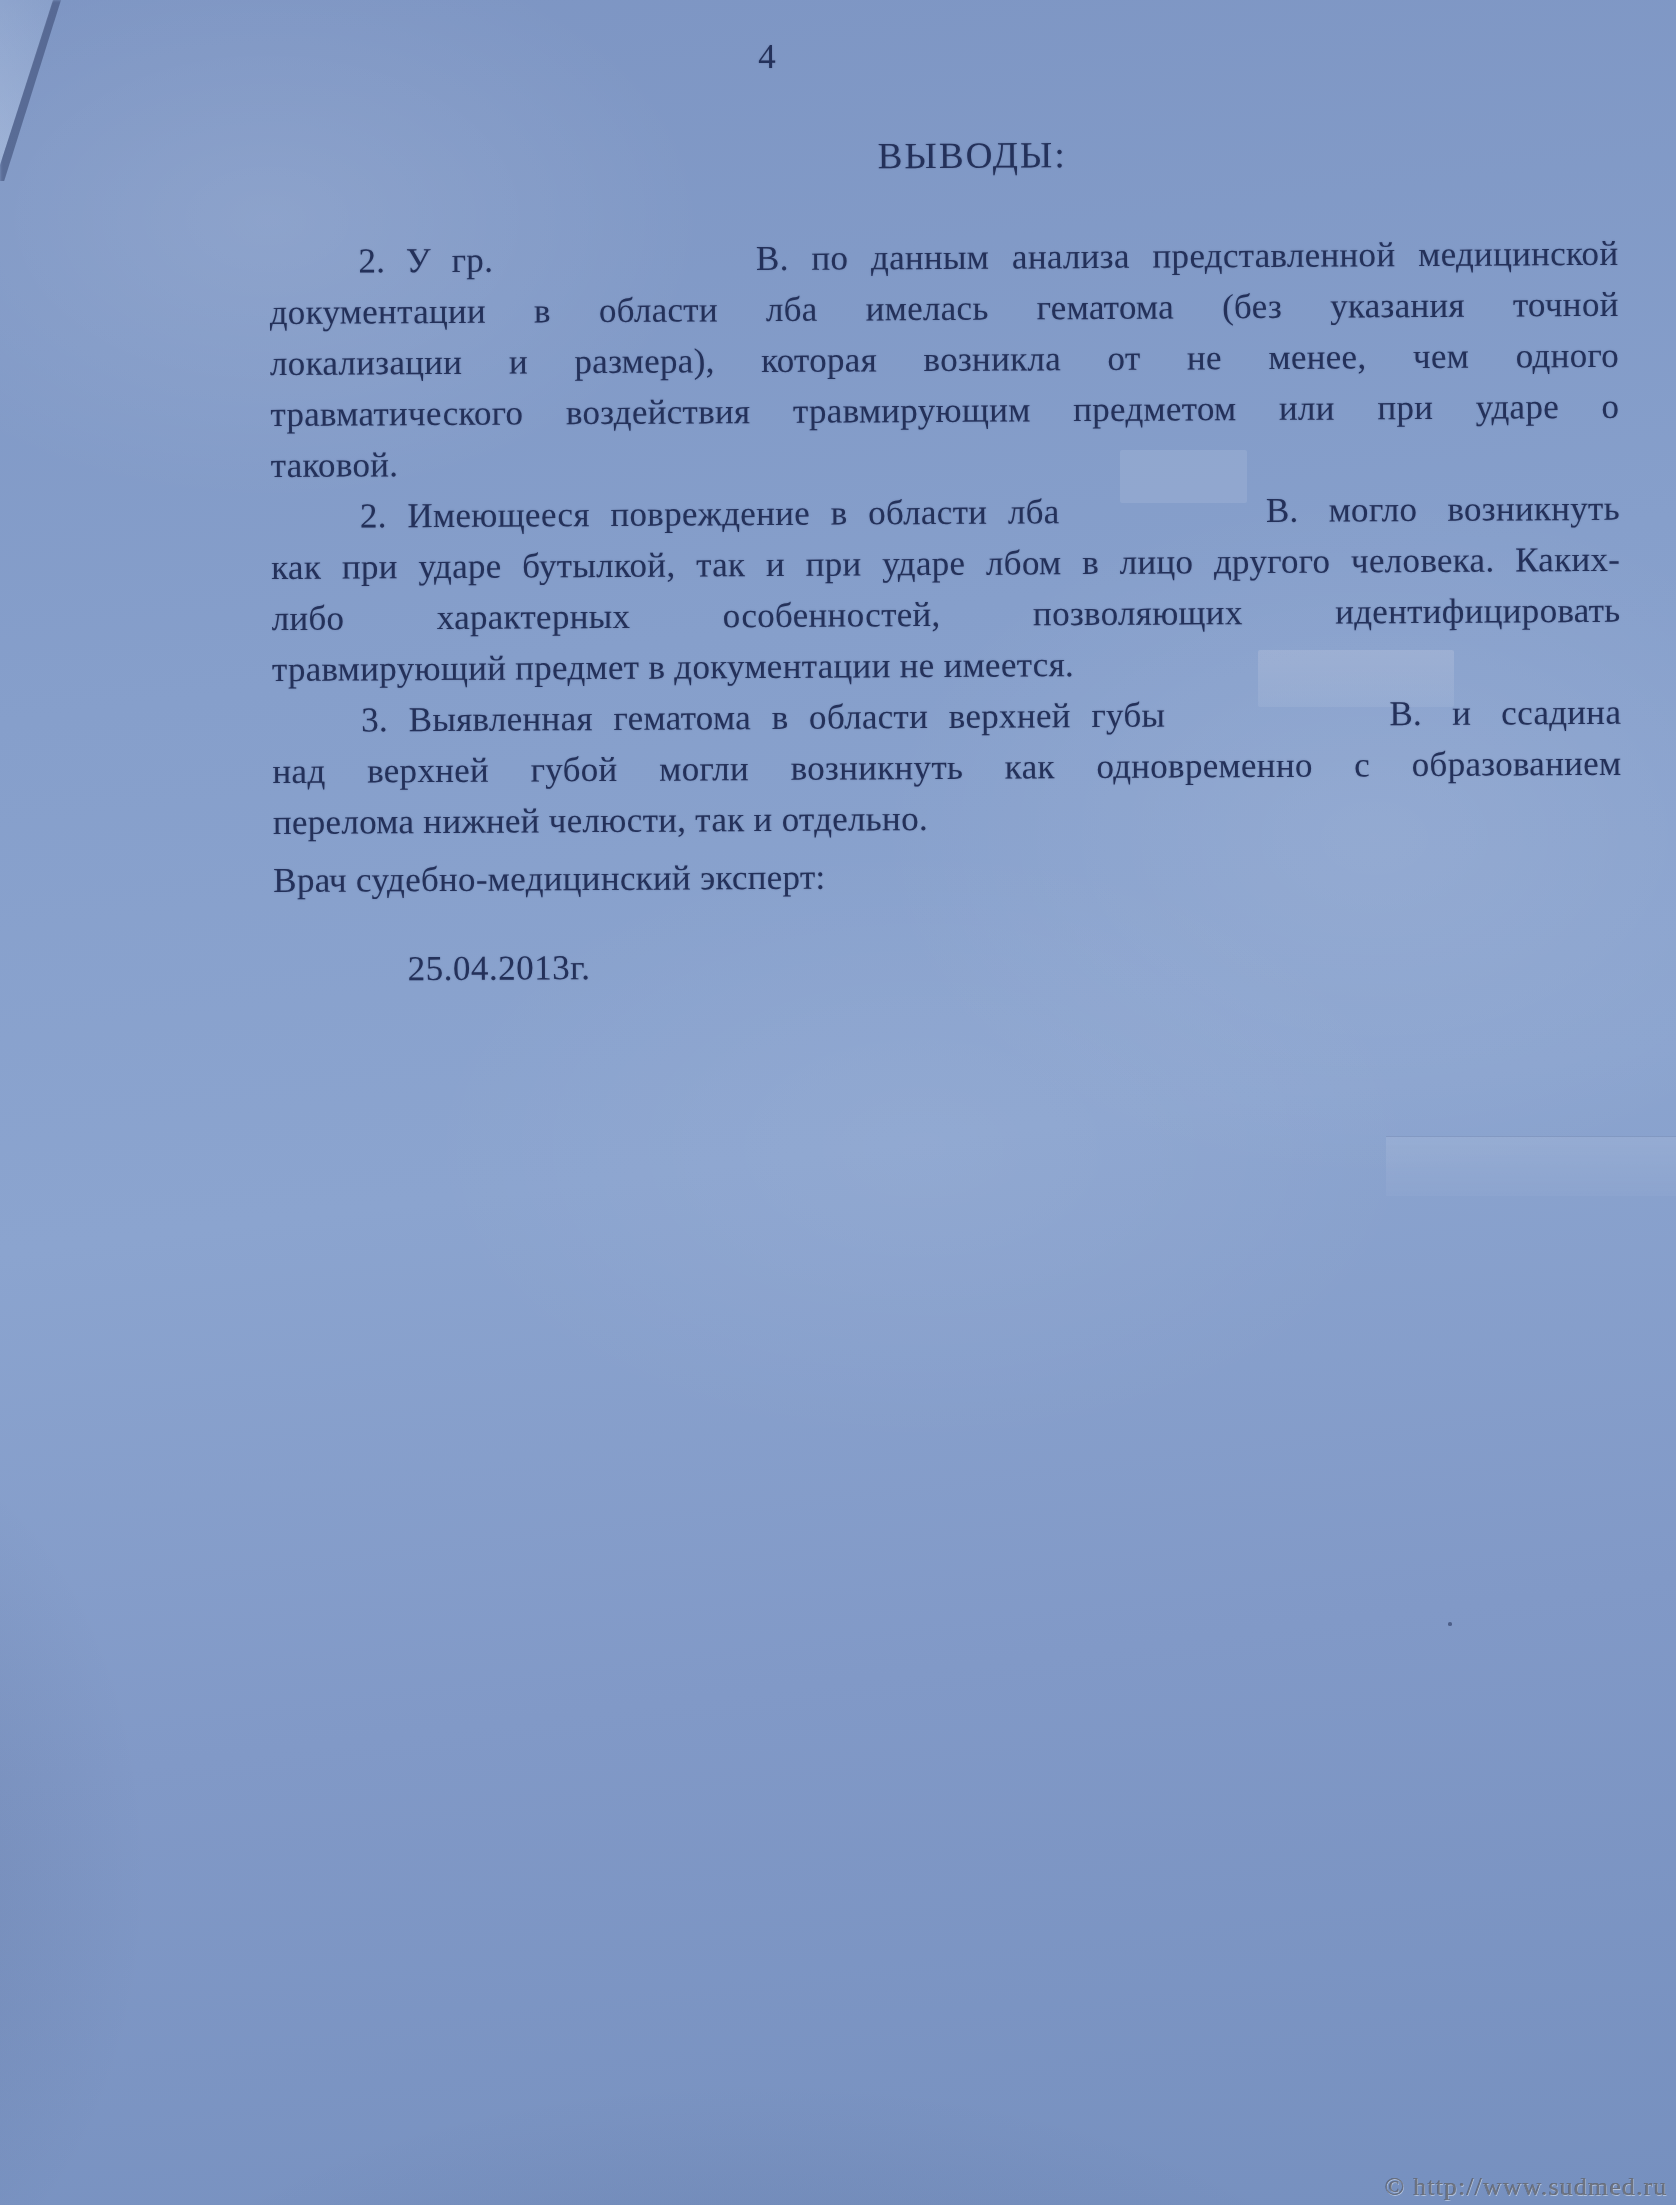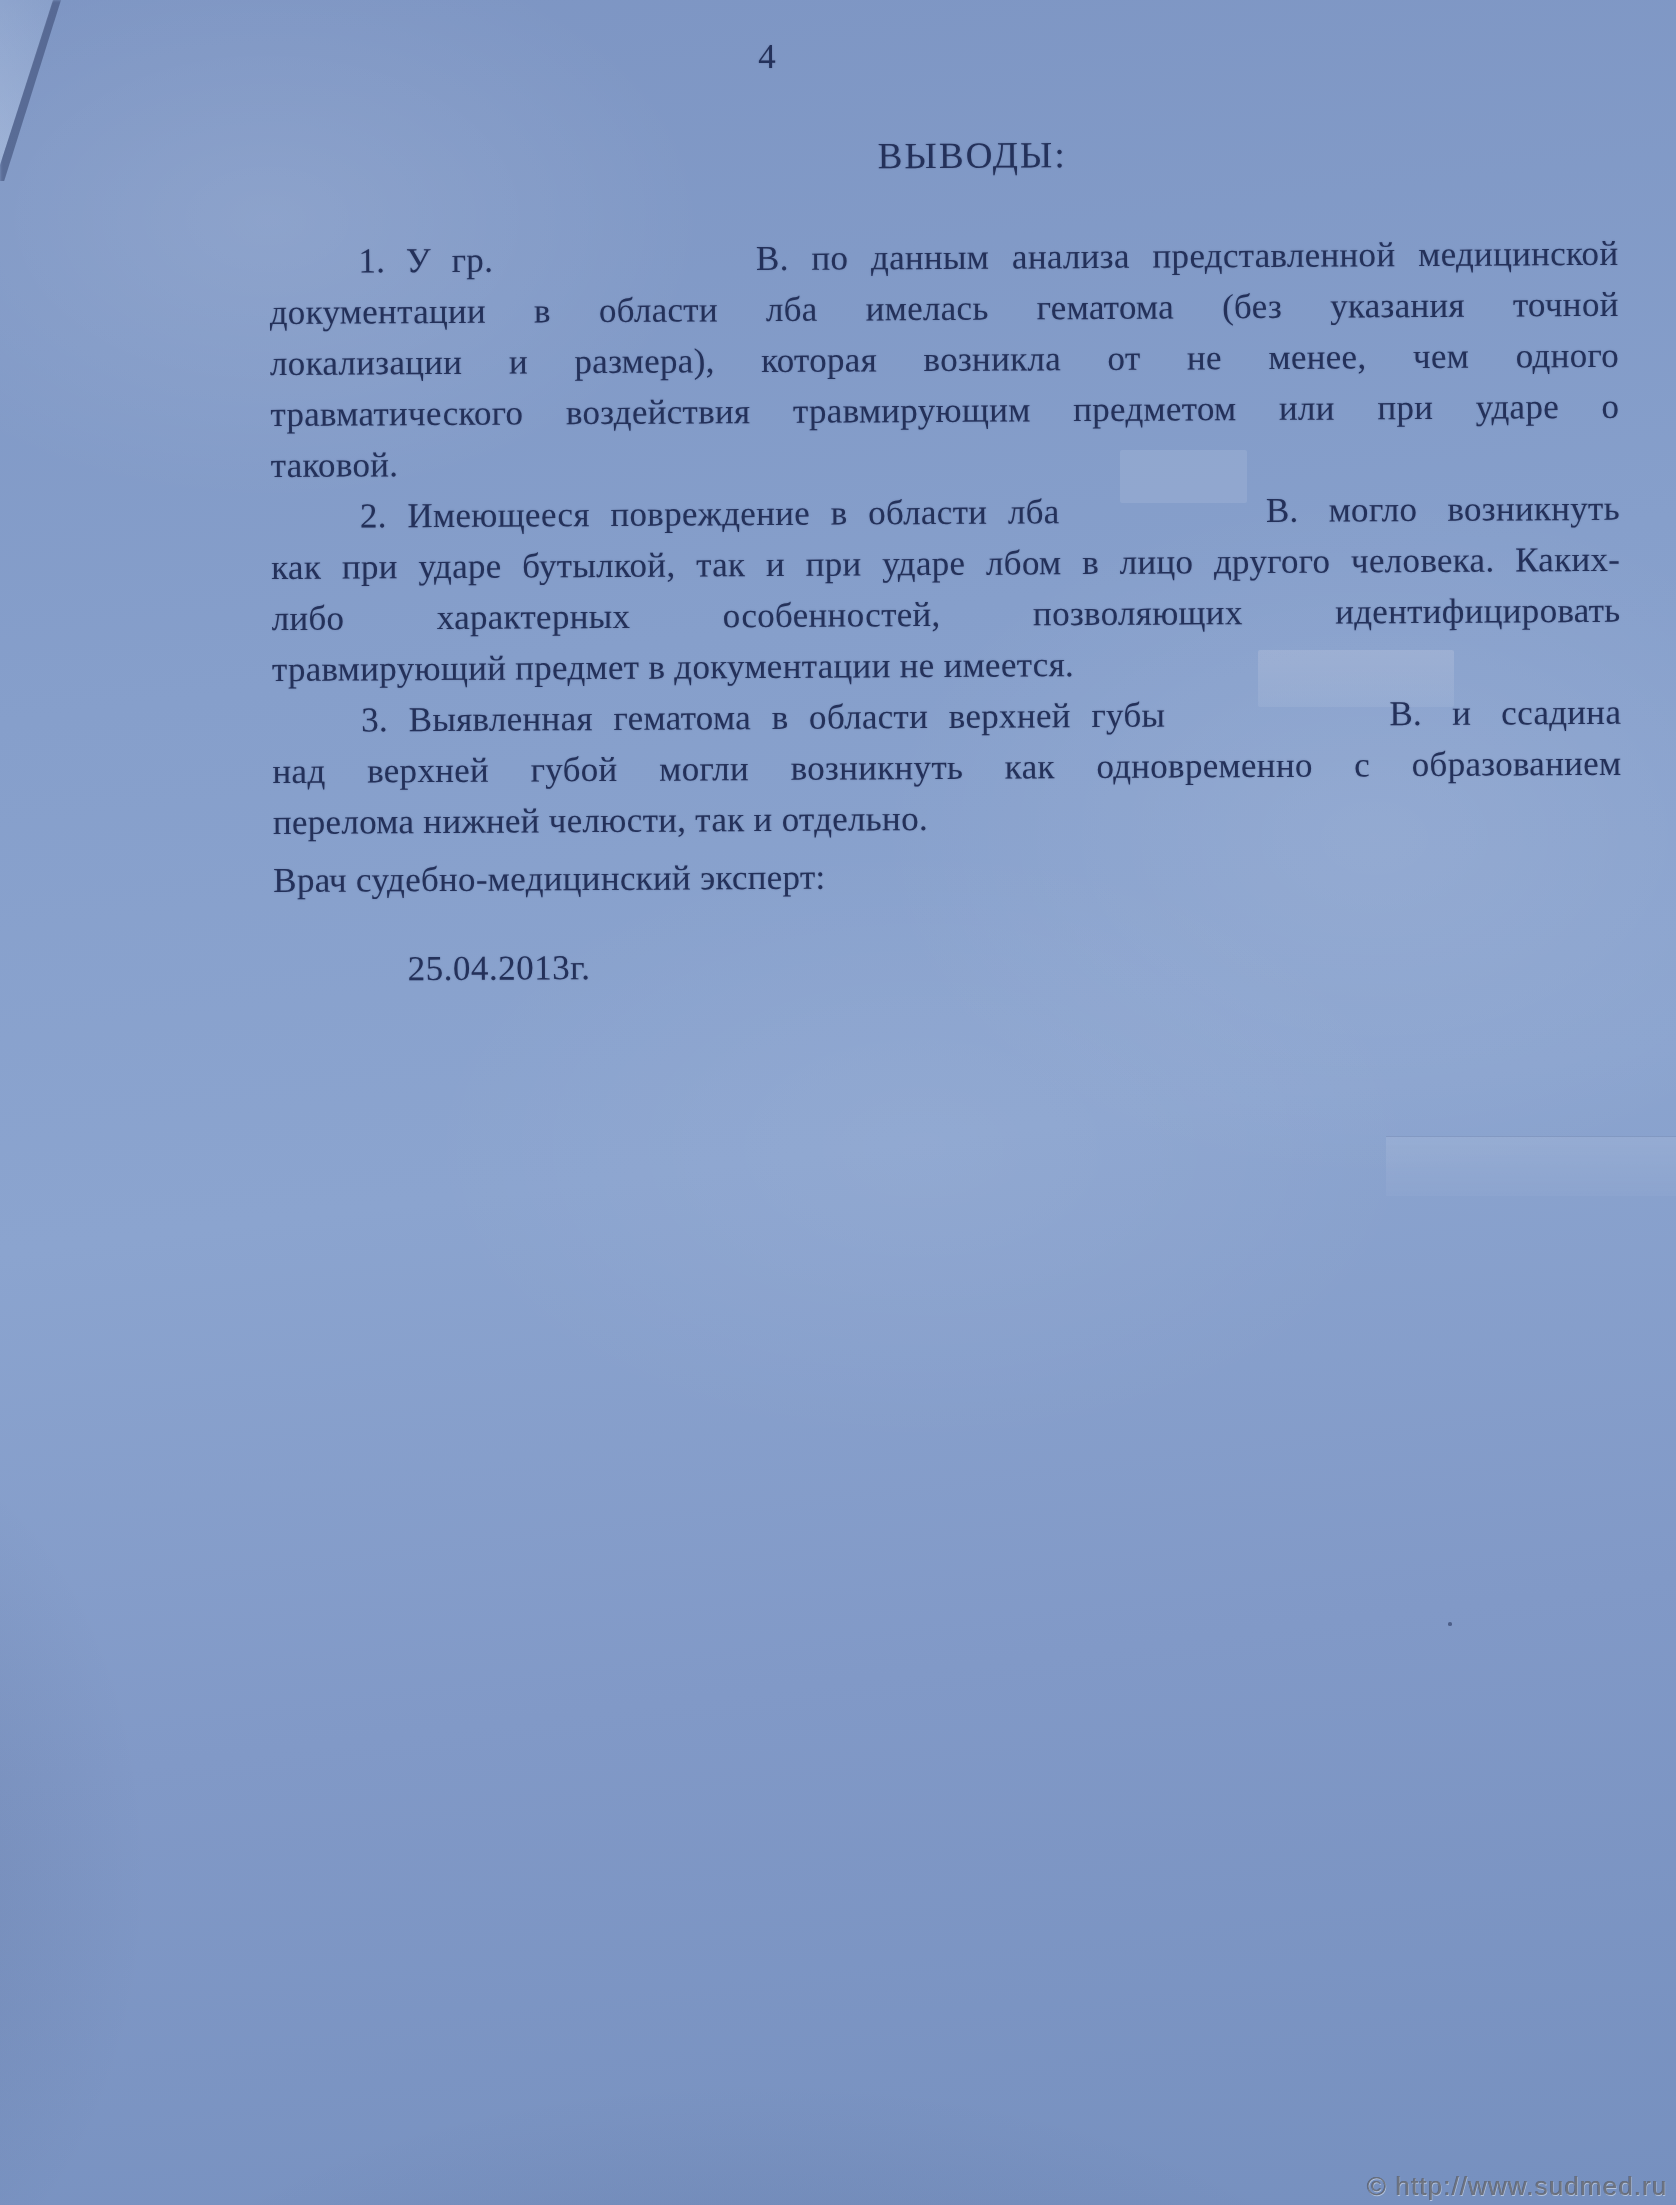--- a/index.html
+++ b/index.html
@@ -77,21 +77,21 @@
     font-size:35px;letter-spacing:0.3px;
   }
   .doc-date{
     position:absolute;left:405px;top:950px;
     font-size:35px;letter-spacing:0.5px;
   }
 
   
   .watermark{
     position:absolute;right:8.4px;bottom:3.2px;
-    font-family:Liberation Sans, sans-serif;
+    font-family:Liberation Serif, serif;
     font-size:26px;letter-spacing:1.1px;
     color:rgba(108,113,124,0.95);
     text-shadow:0.5px 1.1px 0.5px rgba(232,238,248,0.55), -0.5px -0.5px 0.5px rgba(40,45,62,0.45);
   }
 </style>
 </head>
 <body>
 
 <div class="paper"></div>
 <div class="crease-light"></div>
@@ -103,21 +103,21 @@
 
 <div class="doc">
 
   <div class="page-number">4</div>
 
   <div class="doc-title">ВЫВОДЫ:</div>
 
   <div class="body-text">
 
     <div class="line flexline indent">
-      <span class="seg-num">1. У гр.</span>
+      <span class="seg-num">2. У гр.</span>
       <span class="seg-right">В. по данным анализа представленной медицинской</span>
     </div>
     <div class="line fill">документации в области лба имелась гематома (без указания точной</div>
     <div class="line fill">локализации и размера), которая возникла от не менее, чем одного</div>
     <div class="line fill">травматического воздействия травмирующим предметом или при ударе о</div>
     <div class="line">таковой.</div>
 
     <div class="line flexline indent">
       <span class="seg-num">2. Имеющееся повреждение в области лба</span>
       <span class="seg-right wide">В. могло возникнуть</span>

